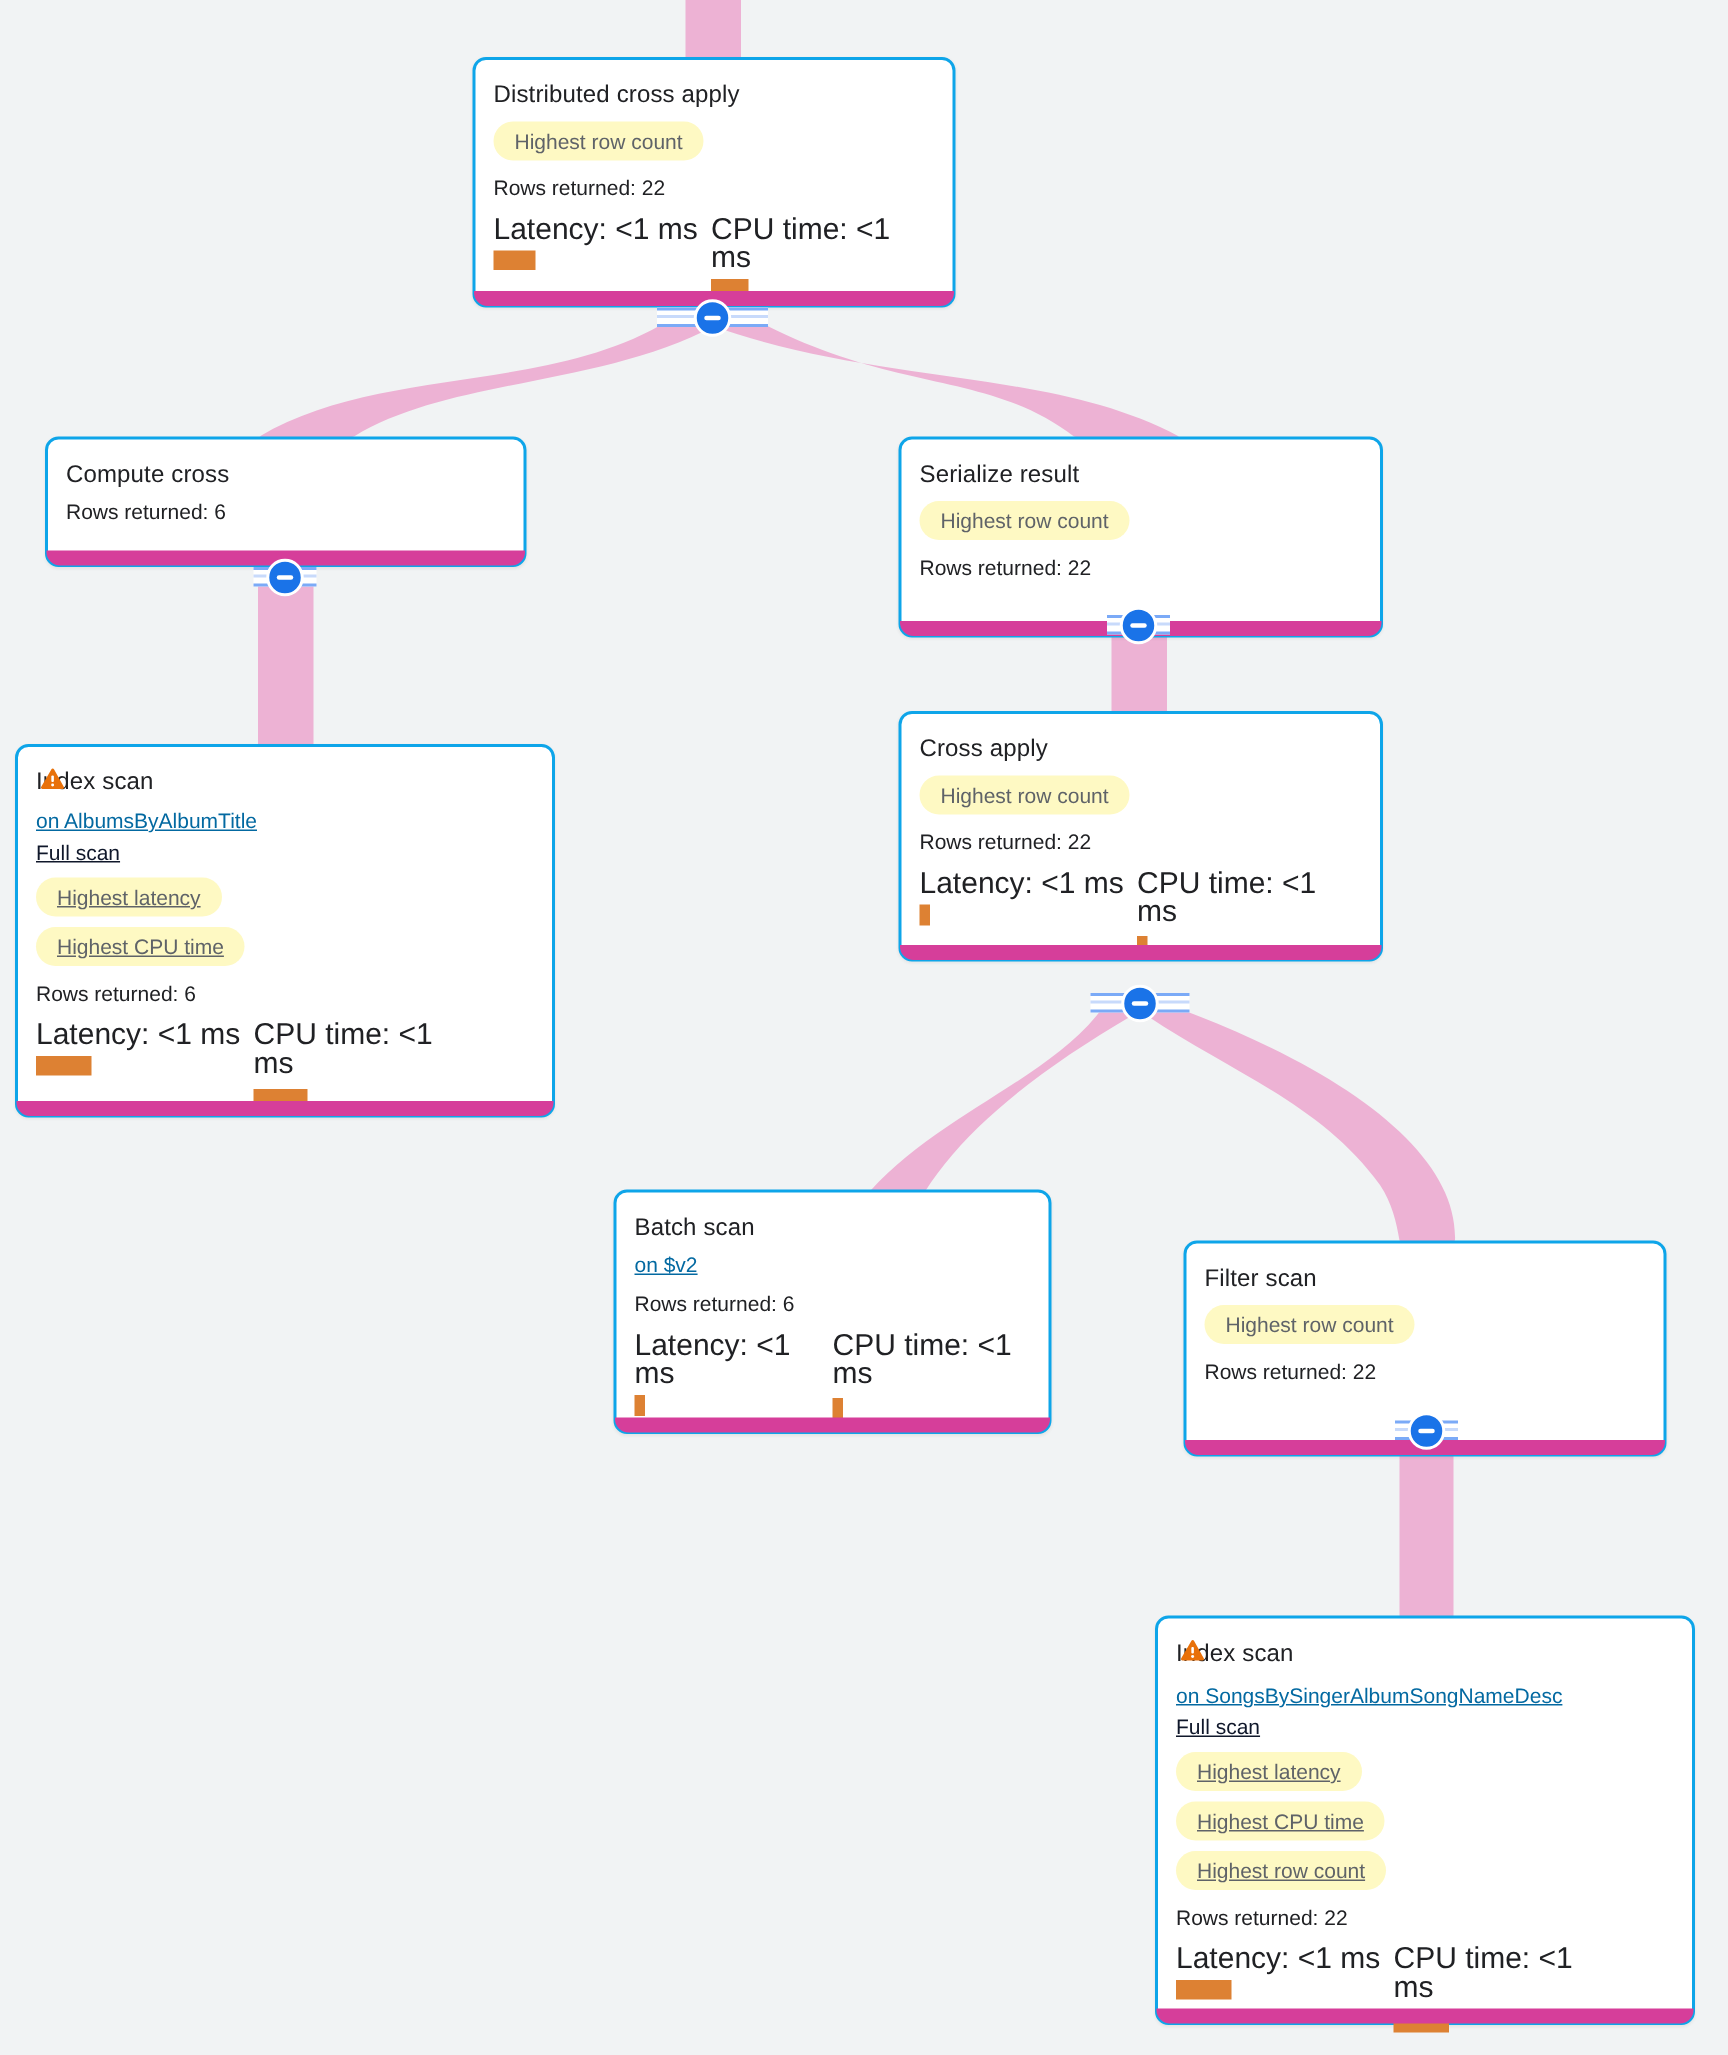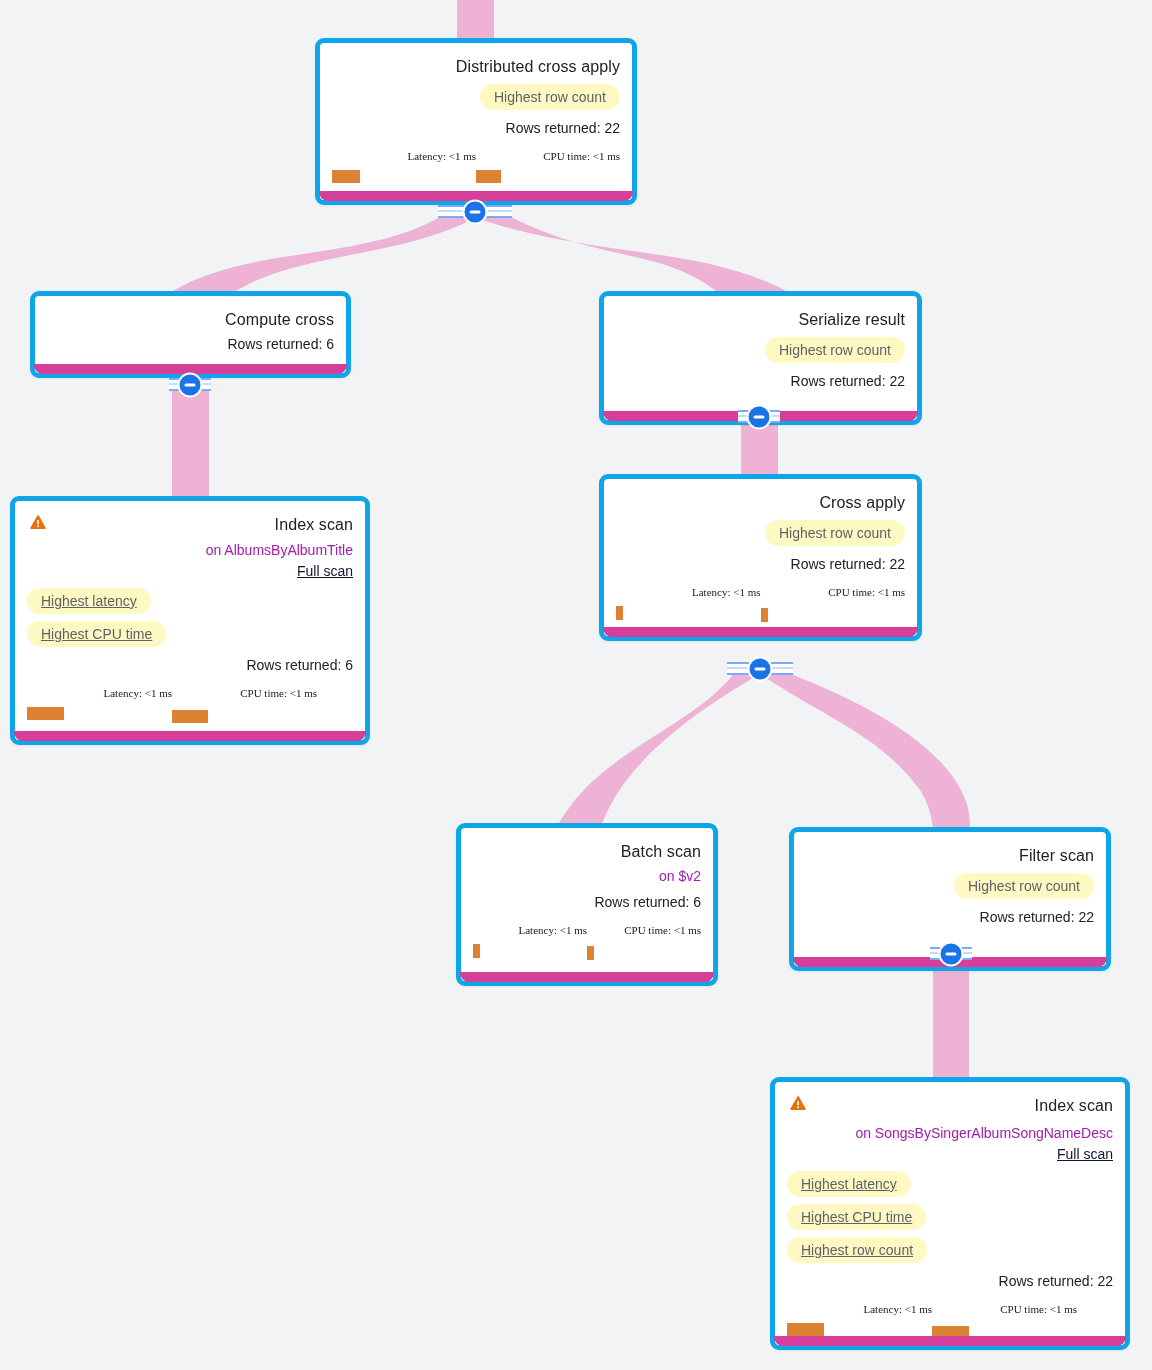--- a/index.html
+++ b/index.html
@@ -5,47 +5,46 @@
   html,body{margin:0;padding:0;}
   body{
     width:1152px;height:1370px;position:relative;overflow:hidden;
     background:#f1f3f4;
     font-family:"Liberation Sans", sans-serif;
     color:#202124;
   }
   #edges{position:absolute;left:0;top:0;z-index:0;}
   .node{
     position:absolute;z-index:1;background:#fff;
-    border:5px solid #0ea5e9;border-radius:9px;
+    border:2px solid #0ea5e9;border-radius:9px;
     box-sizing:border-box;
     box-shadow:0 1px 2px rgba(60,64,67,.08);
-    text-align:right;
   }
   .node .accent{
     position:absolute;left:-1px;right:-1px;bottom:-1px;height:10px;
     background:#d63e9a;border-radius:0 0 9px 9px;
   }
   .node-body{padding:13px 12px 0 12px;}
   .node-body.indent{position:relative;}
   .warn{
     position:absolute;left:14px;top:13px;width:18px;height:17px;
   }
   .title{font-size:16px;line-height:21px;color:#202124;letter-spacing:.1px;}
-  .subtitle{font-size:14px;line-height:21px;color:#a21caf;margin-top:5px;}
+  .subtitle{font-size:14px;line-height:21px;color:#0369a1;margin-top:5px;text-decoration:underline;}
   .fullscan{font-size:14px;line-height:20px;color:#0f172a;text-decoration:underline;}
   .badge{
     display:inline-block;background:#fef9c3;color:#5f6368;
     font-size:14px;line-height:18px;padding:4px 14px;border-radius:14px;
     margin-top:7px;
   }
   .badges .badge{display:table;text-decoration:underline;}
   .rows{font-size:14px;line-height:20px;color:#202124;margin-top:8px;}
   .metrics{display:flex;margin-top:9px;}
   .metric{width:145px;}
-  .metric-label{font-size:11px;line-height:19px;color:#202124;font-family:Liberation Serif, serif;}
+  .metric-label{font-size:20px;line-height:19px;color:#202124;}
   .bar{background:#dd8133;height:13px;margin-top:4px;}
   .collapse{
     position:absolute;z-index:2;height:13px;background:#fff;
     border-top:2px solid #7baaf7;border-bottom:2px solid #7baaf7;
     box-sizing:border-box;
   }
   .collapse .inner-line{position:absolute;left:0;right:0;top:3px;height:2px;background:#c8dafb;}
   .collapse .btn{
     position:absolute;left:50%;top:50%;transform:translate(-50%,-50%);
     width:21px;height:21px;border-radius:50%;
@@ -149,21 +148,21 @@
       </div>
       <div class="metric">
         <div class="metric-label">CPU time: &lt;1 ms</div>
         <div class="bar" style="width:7px;height:14px;margin-top:6px;"></div>
       </div>
     </div>
   </div>
   <div class="accent"></div>
 </div>
 
-<div class="node" style="left:409px;top:823px;width:262px;height:163px;margin-left:47px;">
+<div class="node" style="left:409px;top:793px;width:292px;height:163px;">
   <div class="node-body">
     <div class="title">Batch scan</div>
     <div class="subtitle" style="margin-top:4px;">on $v2</div>
     <div class="rows" style="margin-top:5px;">Rows returned: 6</div>
     <div class="metrics">
       <div class="metric">
         <div class="metric-label">Latency: &lt;1 ms</div>
         <div class="bar" style="width:7px;height:14px;"></div>
       </div>
       <div class="metric">

